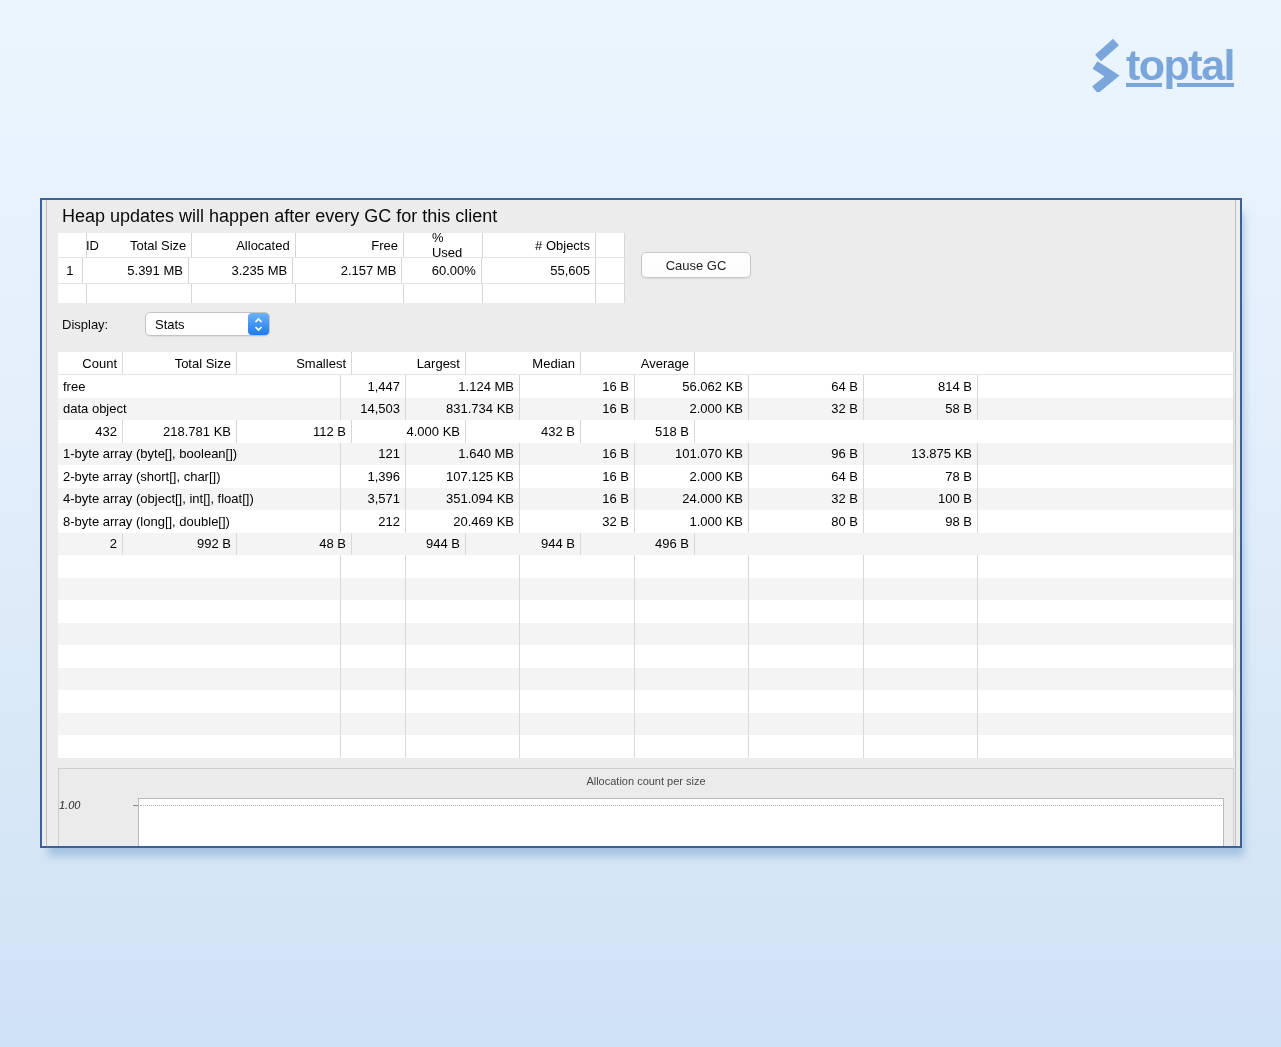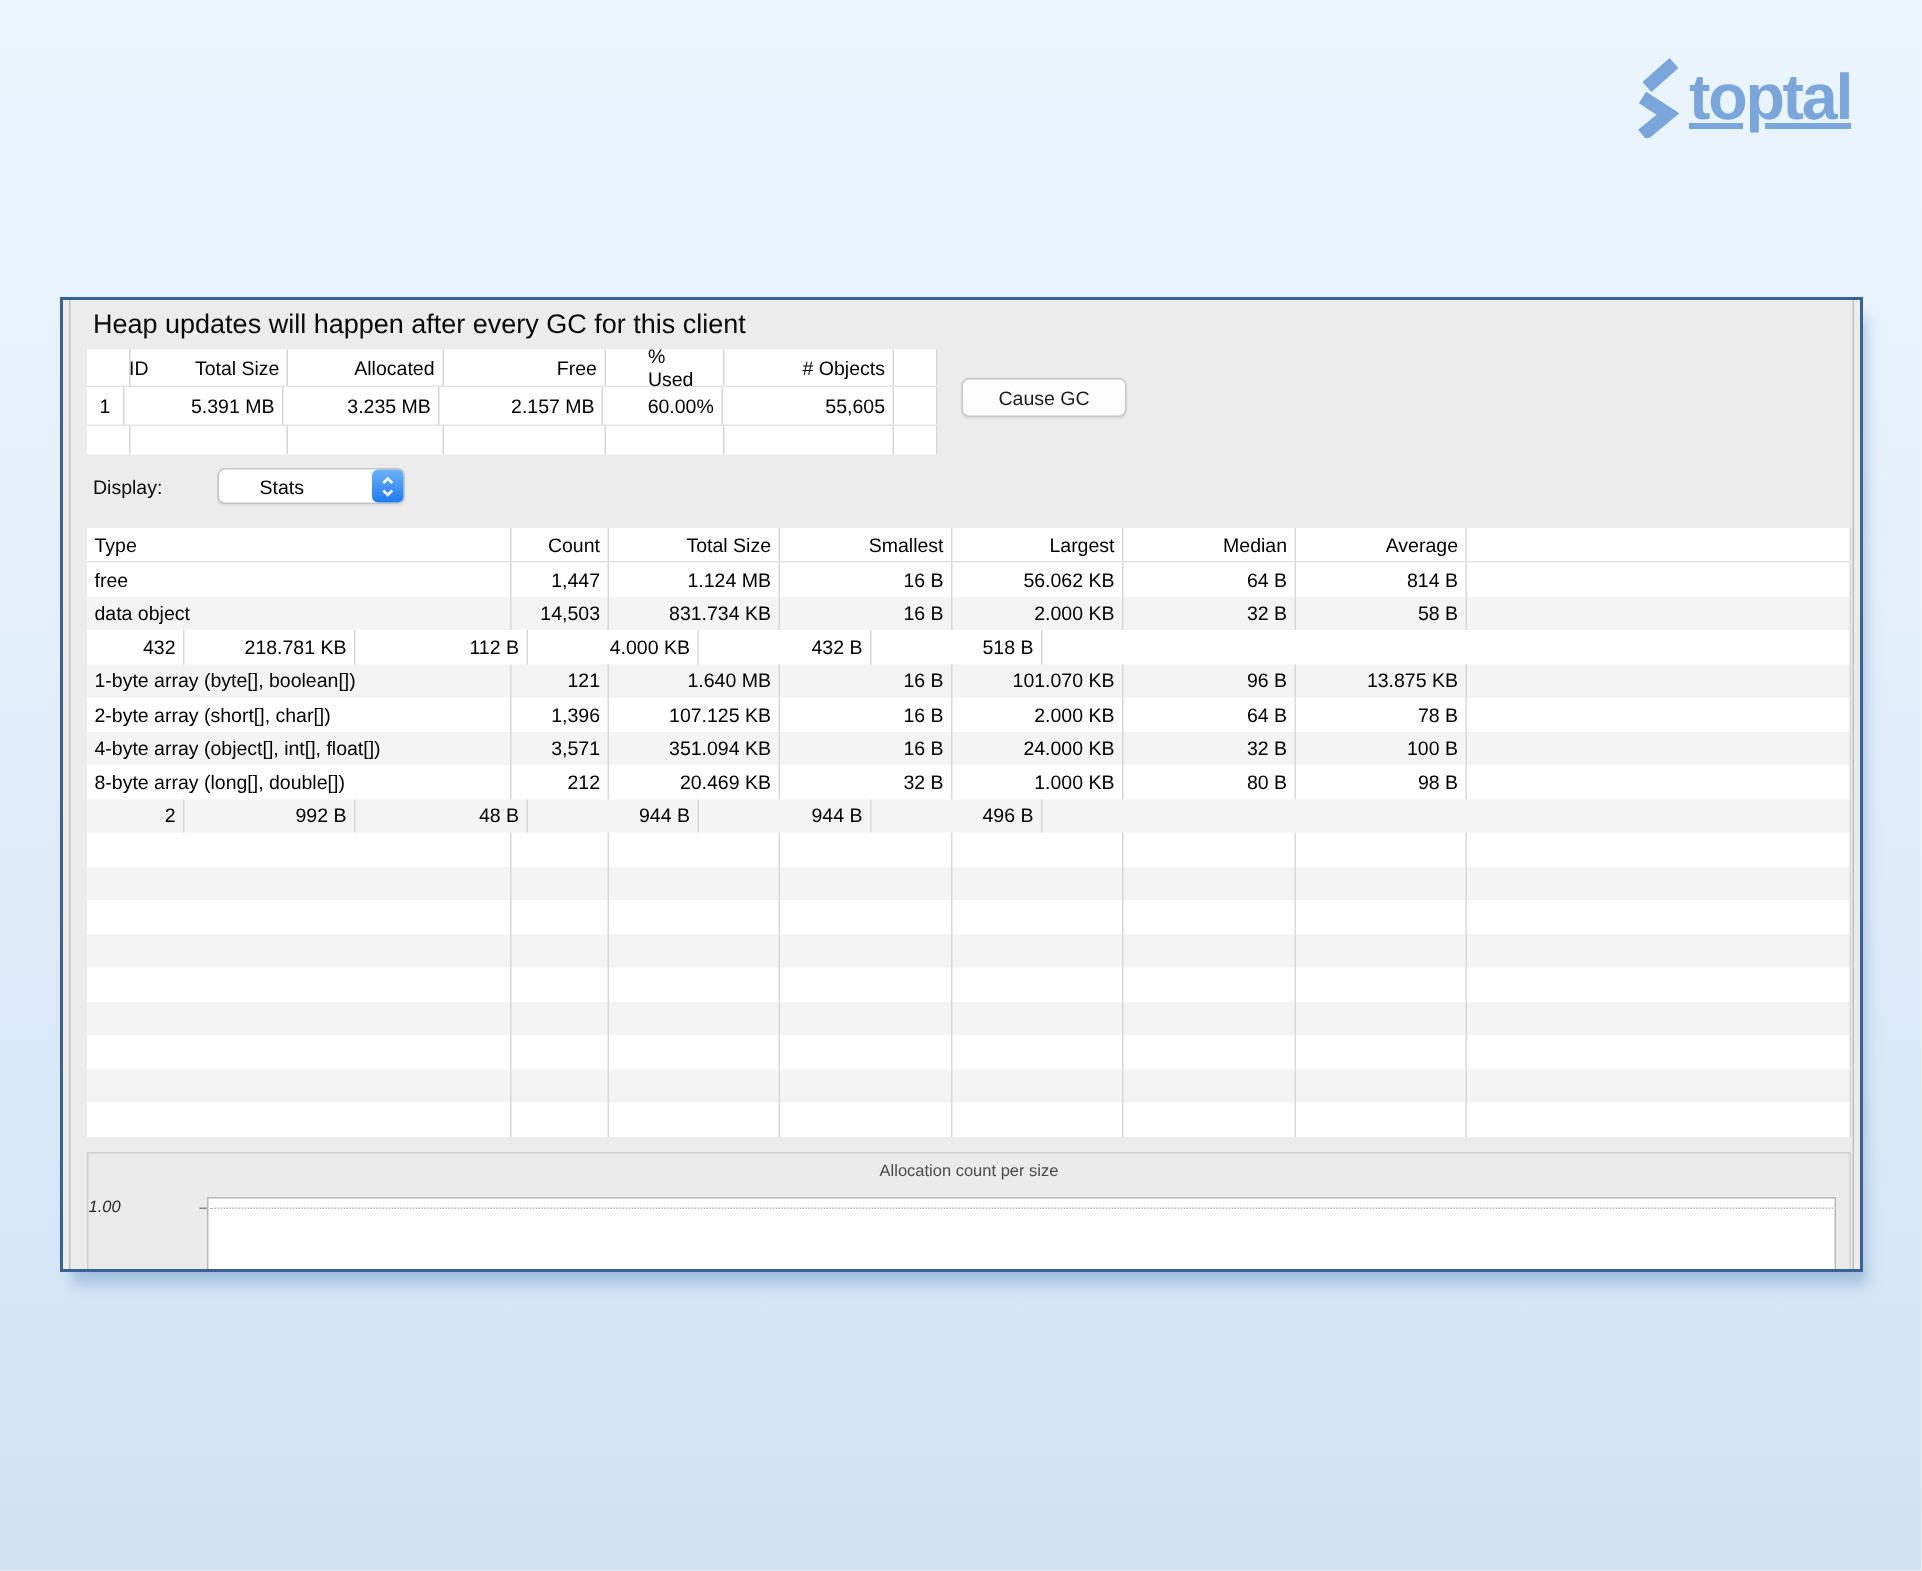--- a/index.html
+++ b/index.html
@@ -52,21 +52,21 @@
     box-shadow:0 1px 1px rgba(0,0,0,0.08);
   }
 
   
   .display-label { position:absolute; left:20px; top:117px; font-size:13px; color:#0a0a0a; }
   .dropdown {
     position:absolute; left:103px; top:112px; width:125px; height:24px;
     background:#fff; border:1px solid #c3c3c3; border-radius:5px;
     display:flex; align-items:center; box-shadow:0 1px 1px rgba(0,0,0,0.06);
   }
-  .dropdown .val { flex:1; font-size:13px; color:#000; padding-left:9px;margin-left:18px; }
+  .dropdown .val { flex:1; font-size:13px; color:#000; padding-left:9px; }
   .dropdown .blue {
     width:21px; height:22px; border-radius:4px; margin-right:0px;
     background:linear-gradient(#6db2fa,#1c7bf3);
     display:flex; align-items:center; justify-content:center;
   }
 
   
   .stats-table { position:absolute; left:16px; top:152px; width:1176px; height:406px; background:#fff; overflow:hidden; }
   .stats-table .thead { display:flex; height:23px; align-items:center; border-bottom:1px solid #e4e4e4; background:#fff; }
   .stats-table .trow { display:flex; height:22.5px; align-items:center; }
@@ -148,21 +148,20 @@
       <div class="blue">
         <svg width="11" height="17" viewBox="0 0 11 17">
           <polyline points="2.5,6 5.5,3 8.5,6" fill="none" stroke="#fff" stroke-width="1.7"></polyline>
           <polyline points="2.5,11 5.5,14 8.5,11" fill="none" stroke="#fff" stroke-width="1.7"></polyline>
         </svg>
       </div>
     </div>
 
     <div class="stats-table">
         <div class="thead">
-          <div class="cell c0">Type</div>
           <div class="cell c1">Count</div>
           <div class="cell c2">Total Size</div>
           <div class="cell c3">Smallest</div>
           <div class="cell c4">Largest</div>
           <div class="cell c5">Median</div>
           <div class="cell c6">Average</div>
           <div class="cell cf"></div>
         </div>
         <div class="trow">
           <div class="cell c0">free</div>

